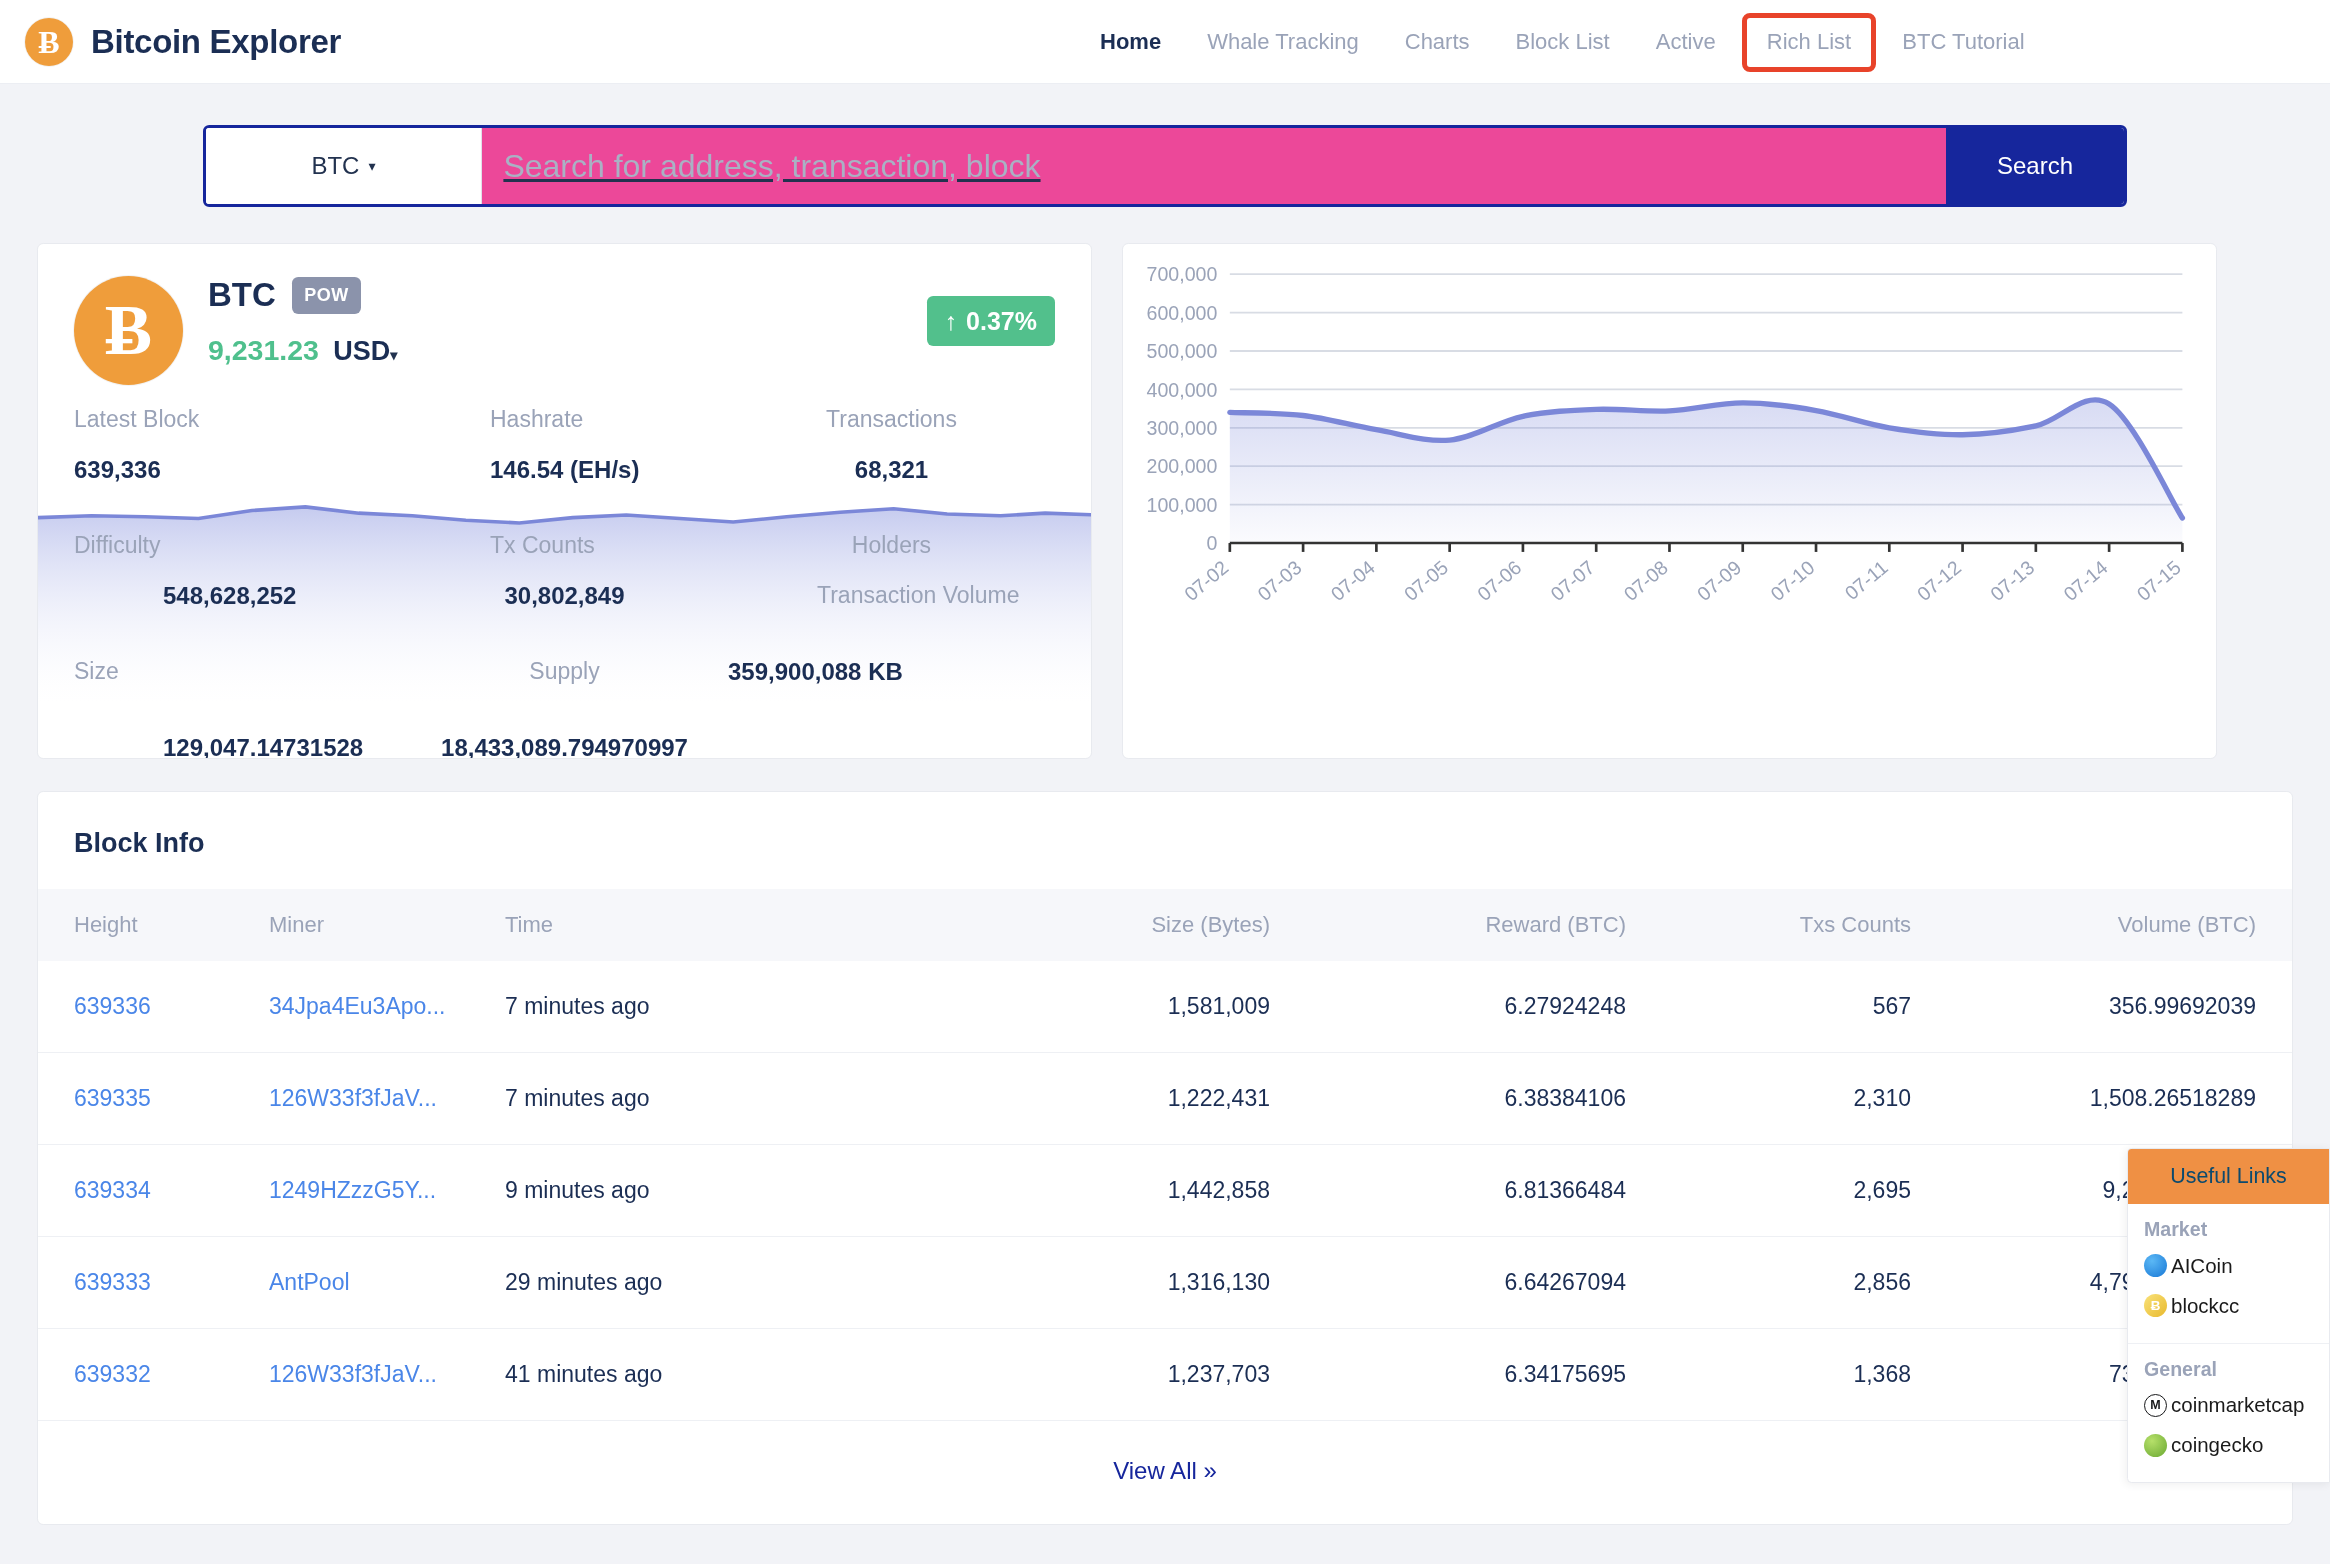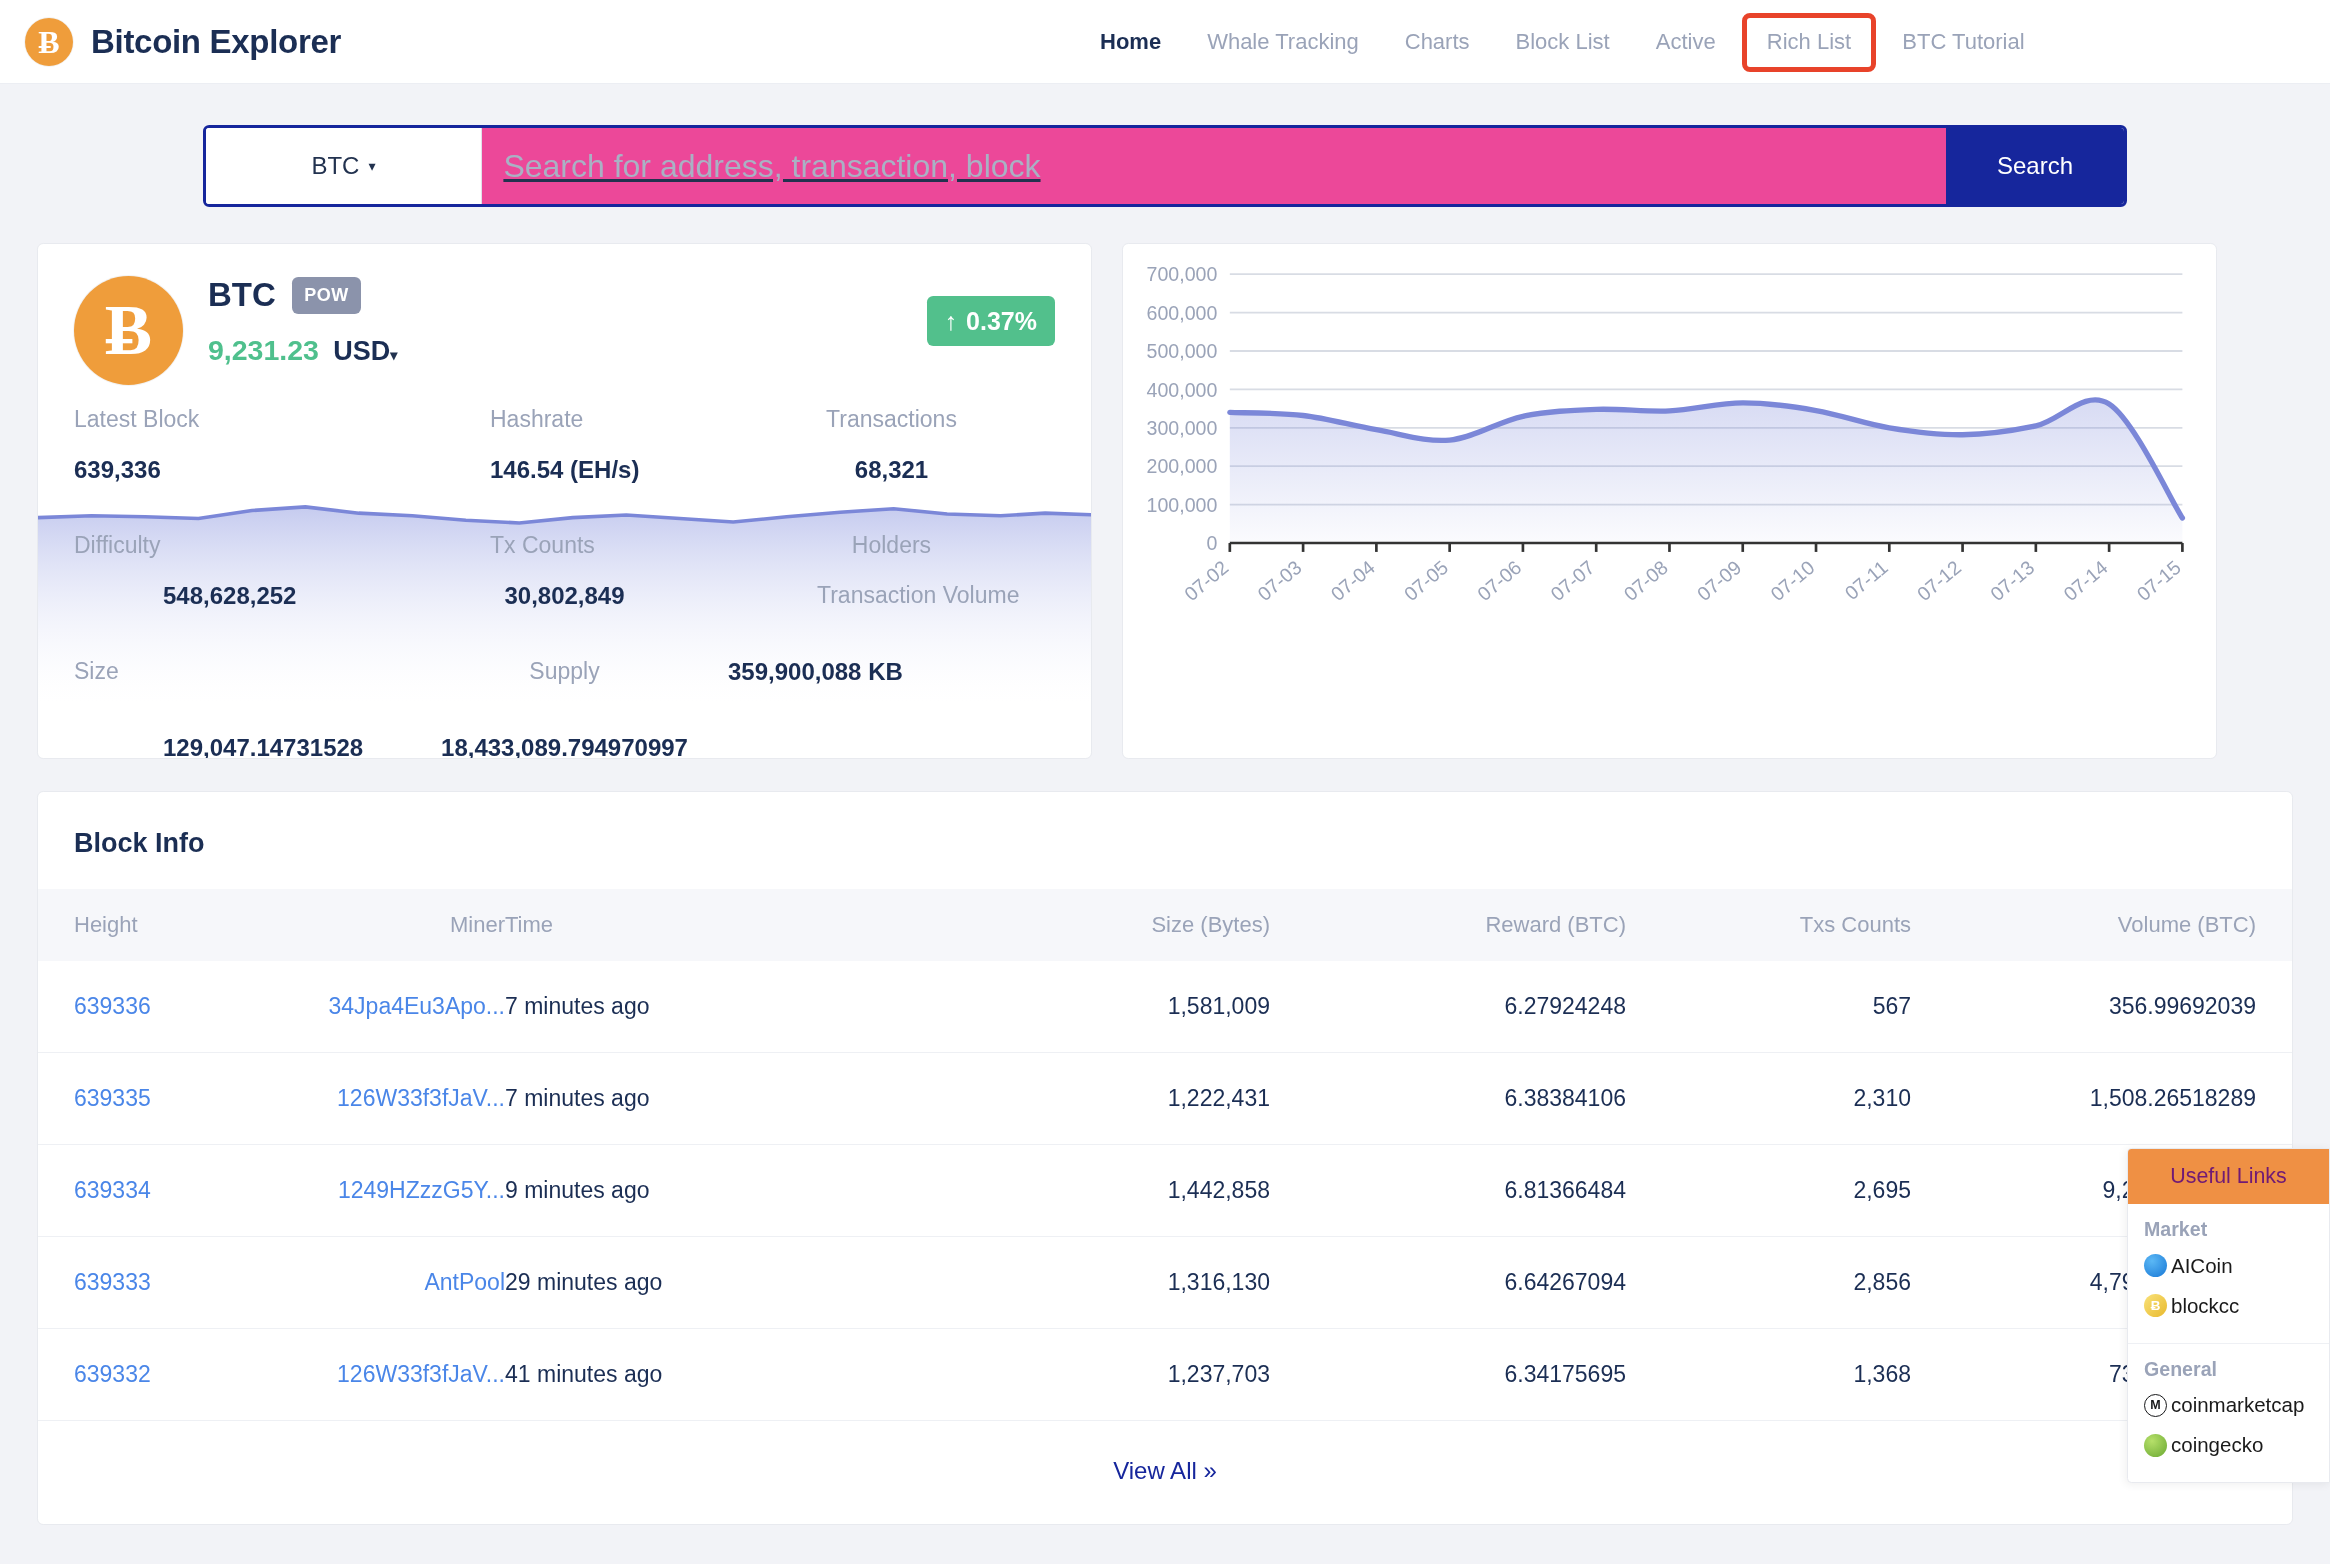--- a/index.html
+++ b/index.html
@@ -115,39 +115,39 @@
   .block-card { margin: 32px 37px 0 37px; background: #fff;
                 border: 0.9px solid #e8eaef; border-radius: 6.2px; overflow: hidden; }
   .block-title { font-size: 27px; font-weight: bold; color: #1b2e54; padding: 36px 36px 30px 36px; }
   table { width: 100%; border-collapse: collapse; }
   thead tr { background: #f6f7fa; }
   th { font-size: 22px; color: #9aa3b8; font-weight: normal; padding: 23px 0; }
   td { font-size: 23px; color: #1b2e54; padding: 32px 0; border-bottom: 0.9px solid #eef0f4; }
   .th-l, .td-l { text-align: left; }
   .th-r, .td-r { text-align: right; }
   .c-height { width: 231px; padding-left: 36px !important; }
-  .c-miner  { width: 236px; text-align: right; }
+  .c-miner  { width: 236px; }
   .c-time   { width: 445px; }
   .c-size   { width: 320px; }
   .c-reward { width: 356px; }
   .c-txs    { width: 285px; }
   .c-vol    { padding-right: 36px !important; }
   .link { color: #4a86e8; cursor: pointer; }
   tbody tr:last-child td { border-bottom: 0.9px solid #eef0f4; }
   .view-all { text-align: center; padding: 36px 0 39px 0; }
   .view-all span { font-size: 24px; color: #16269c; cursor: pointer; font-weight: 500; }
 
   
   .useful {
     position: absolute; right: 0; top: 1148px; width: 203px;
     background: #fff; border: 0.9px solid #e8eaef; border-radius: 4.5px 0 0 4.5px;
     box-shadow: -1.8px 1.8px 9px rgba(0,0,0,.06); overflow: hidden;
   }
   .useful-head {
-    background: #ef9044; color: #701a75; font-size: 21.4px; text-align: center;
+    background: #ef9044; color: #0c4a6e; font-size: 21.4px; text-align: center;
     padding: 15px 0; cursor: pointer;
   }
   .useful-sec { padding: 14.2px 16px 9px 16px; border-bottom: 0.9px solid #eef0f4; }
   .useful-sec:last-child { border-bottom: none; }
   .useful-h { font-size: 19.6px; color: #9aa3b8; font-weight: bold; margin-bottom: 12.5px; }
   .useful-link { display: flex; align-items: center; gap: 4px; margin-bottom: 16px;
                  font-size: 20.5px; color: #1a1a1a; cursor: pointer; }
   .li-icon { width: 23px; height: 23px; border-radius: 50%; flex-shrink: 0;
              display:flex;align-items:center;justify-content:center;font-size:13.4px;color:#fff;font-weight:bold;}
   .i-aicoin { background: radial-gradient(circle at 35% 30%, #5bb8f5, #1878d6); }

